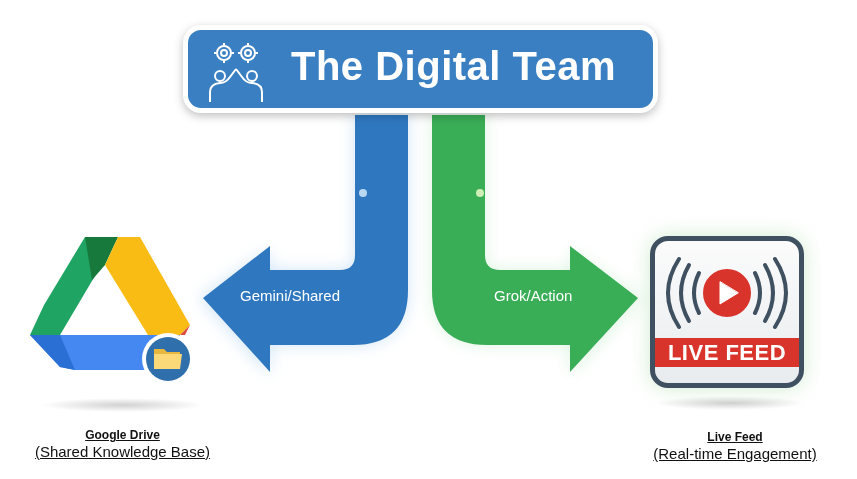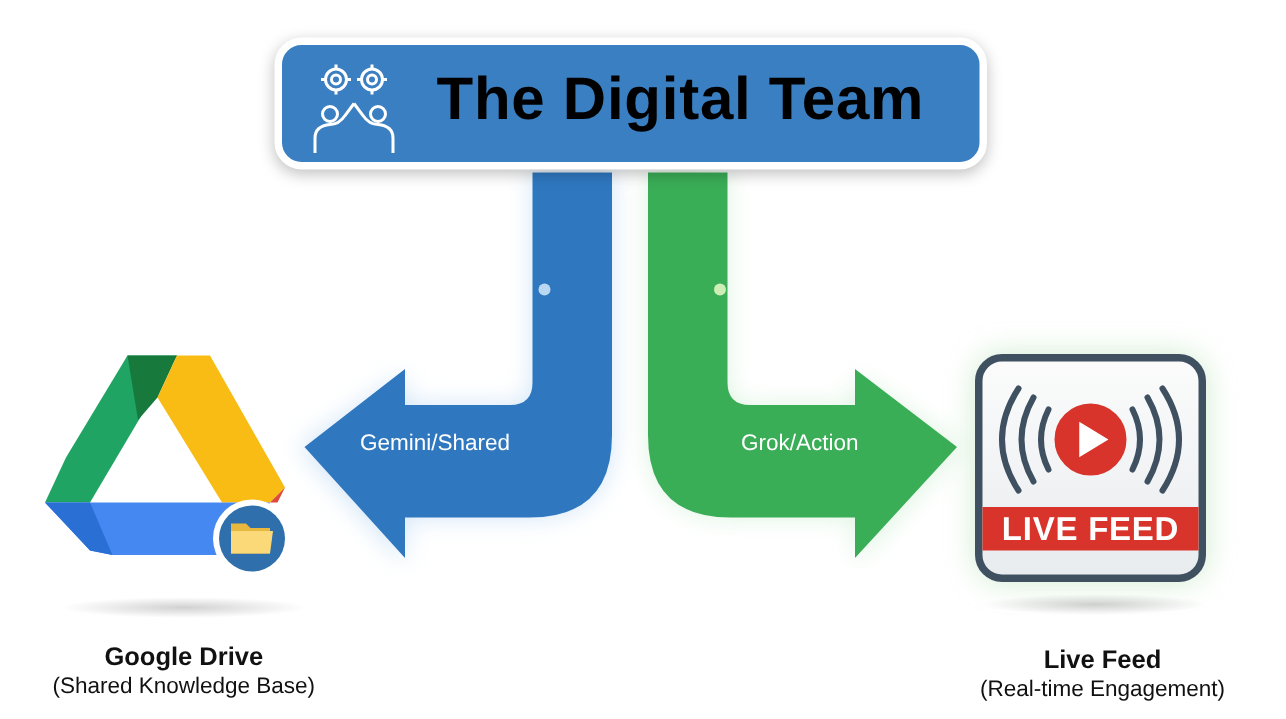--- a/index.html
+++ b/index.html
@@ -1,29 +1,29 @@
 <!DOCTYPE html>
 <html><head>
 <meta charset="utf-8">
 <style>
   html,body{margin:0;padding:0;}
   body{width:857px;height:479px;background:#ffffff;position:relative;overflow:hidden;font-family:"Liberation Sans",sans-serif;}
   .header{position:absolute;left:183px;top:25px;width:475px;height:88px;background:#3a7fc1;border:5px solid #fff;border-radius:18px;box-shadow:0 3px 10px rgba(0,0,0,.25);box-sizing:border-box;display:flex;align-items:center;}
   .header .team-icon{position:absolute;left:20px;top:10px;}
-  .header .title{position:absolute;left:103px;top:14px;font-size:40px;font-weight:bold;color:#000000;letter-spacing:.5px;}
+  .header .title{position:absolute;left:103px;top:14px;font-size:40px;font-weight:bold;color:#ffffff;letter-spacing:.5px;}
   svg.arrows{position:absolute;left:0;top:0;}
   .arrow-label{position:absolute;color:#fff;font-size:15px;}
   .label-blue{left:240px;top:287px;}
   .label-green{left:494px;top:287px;}
   .drive{position:absolute;left:30px;top:235px;}
   .live{position:absolute;left:650px;top:236px;width:154px;height:152px;border:5px solid #3f5060;border-radius:18px;background:linear-gradient(#fbfbfb,#e8ecef);box-sizing:border-box;box-shadow:0 0 20px rgba(120,200,120,.35);}
   .live .banner{position:absolute;left:0;right:0;top:97px;height:29px;background:#d9342b;color:#fff;font-weight:bold;font-size:22px;text-align:center;line-height:29px;letter-spacing:.5px;}
   .caption{position:absolute;text-align:center;color:#111;}
-  .caption .name{font-weight:bold;font-size:17px;}
-  .caption .sub{font-size:15px;margin-top:1px;}
+  .caption .name{font-weight:bold;font-size:12px;text-decoration:underline;}
+  .caption .sub{font-size:15px;margin-top:1px;text-decoration:underline;}
   .cap-left{left:5px;top:428px;width:235px;}
   .cap-right{left:620px;top:430px;width:230px;}
   .shadow{position:absolute;height:14px;border-radius:50%;background:radial-gradient(ellipse at center,rgba(0,0,0,.18),rgba(0,0,0,0) 70%);}
 </style>
 </head>
 <body>
 
 <svg class="arrows" width="857" height="479" viewBox="0 0 857 479">
   <defs>
     <filter id="glowB" x="-30%" y="-30%" width="160%" height="160%">

